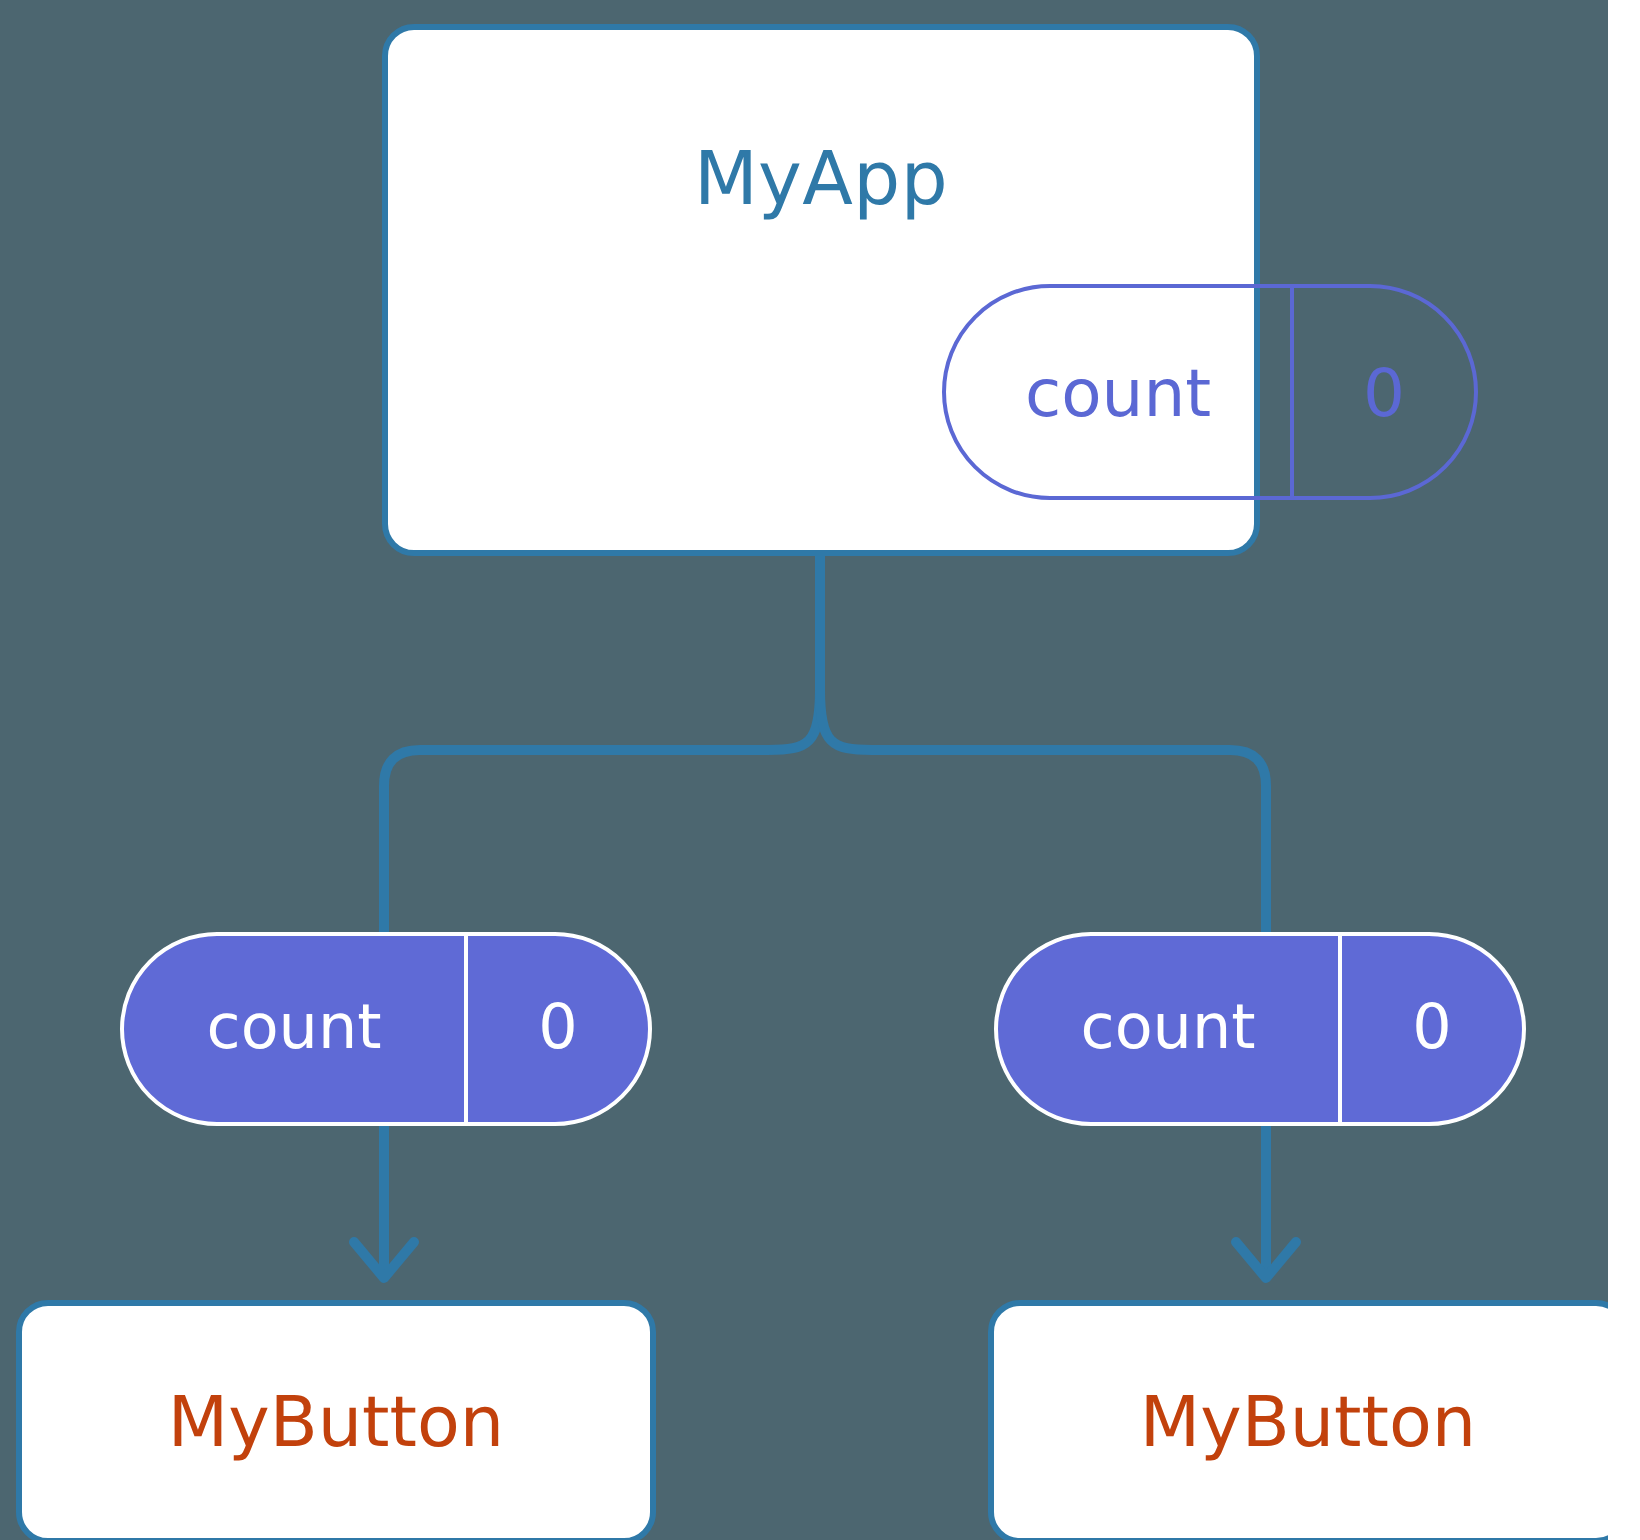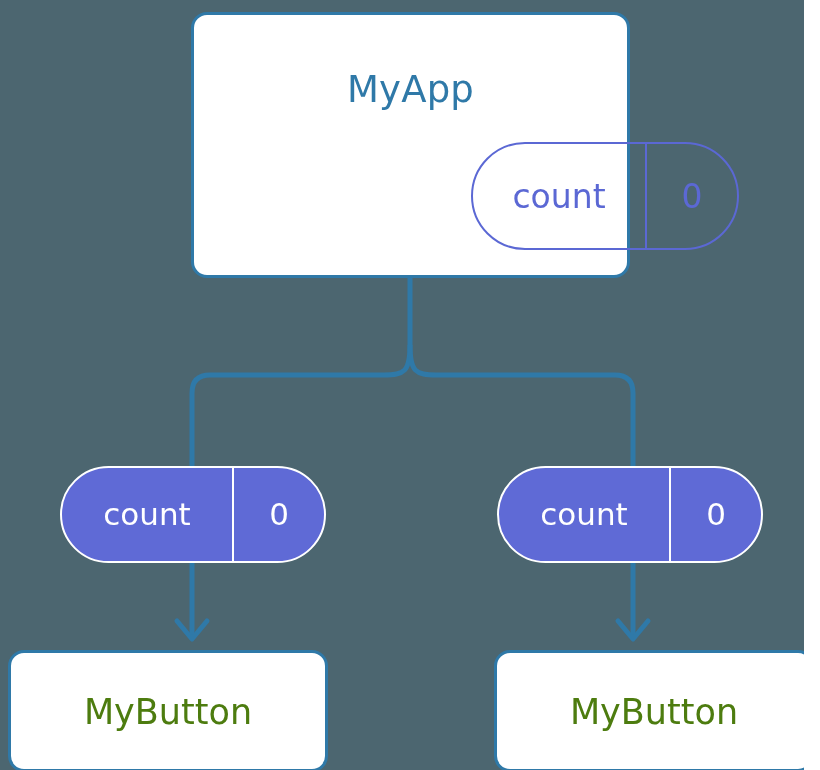--- a/index.html
+++ b/index.html
@@ -141,21 +141,21 @@
     top: 650px;
     width: 320px;
     height: 122px;
   }
   .leaf-title {
     position: absolute;
     left: 0;
     top: 42px;
     width: 100%;
     text-align: center;
-    color: #4d7c0f;
+    color: #c2410c;
     font-size: 35px;
     line-height: 1;
   }
 </style>
 </head>
 <body>
 
 <div id="stage">
 
   <svg id="wires" viewBox="0 0 820 770" width="820" height="770">

